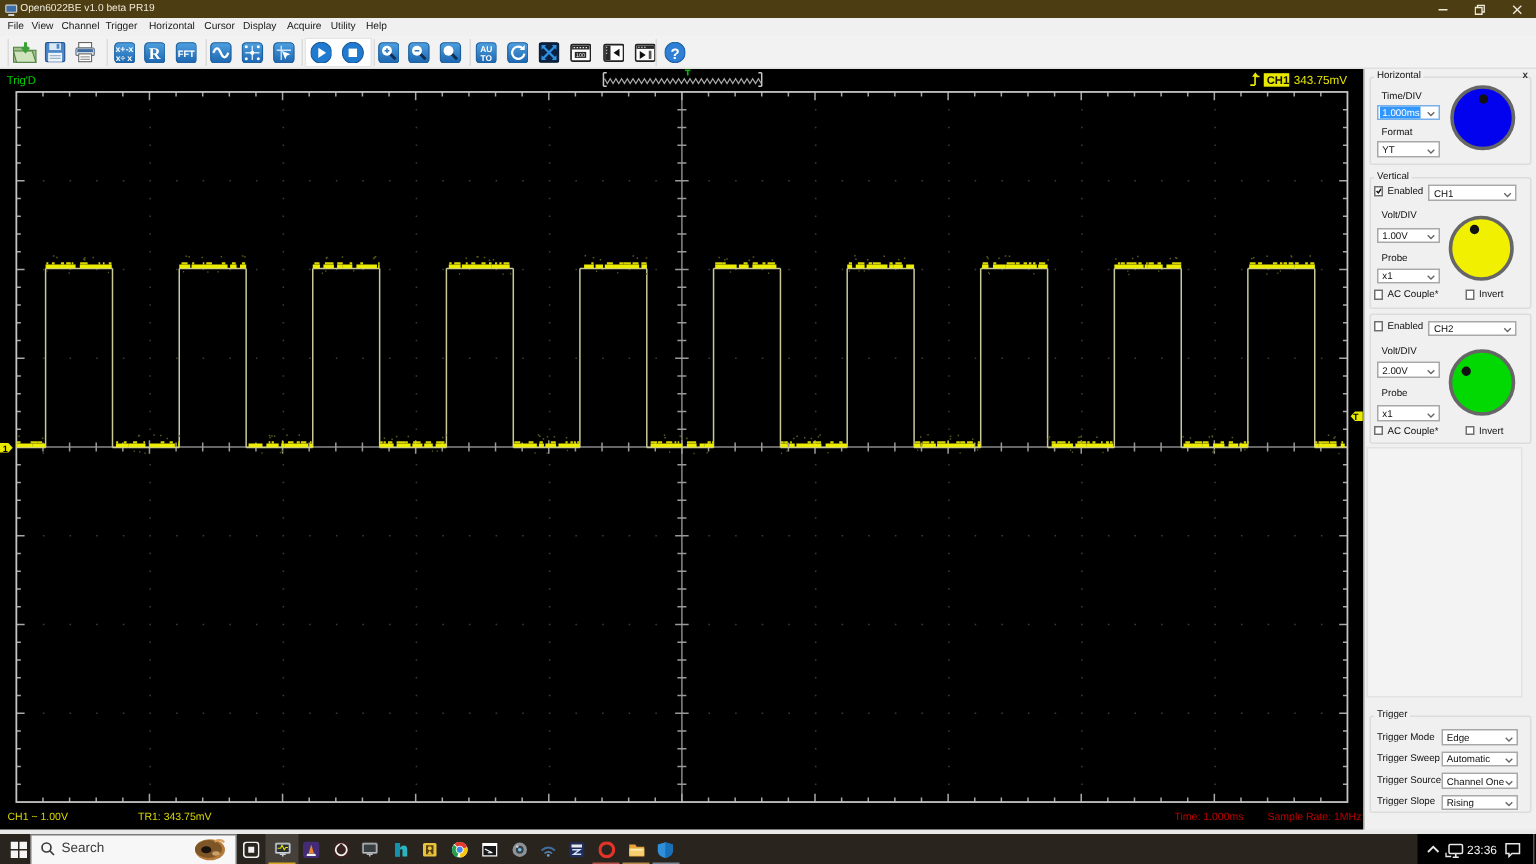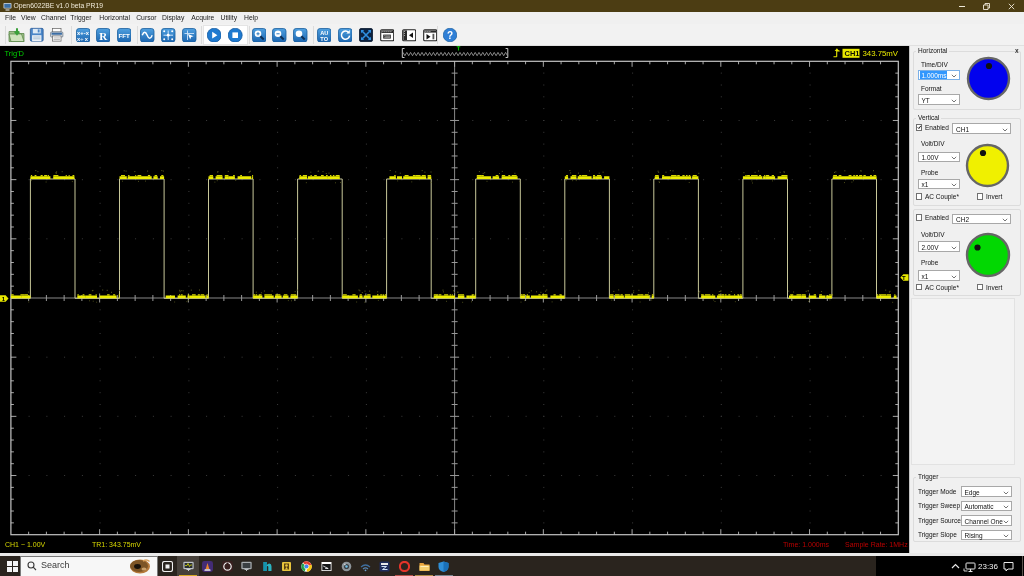--- a/index.html
+++ b/index.html
@@ -327,21 +327,21 @@
       </div>
       <div class="lbl" style="left:8px;top:485.5px">Trigger Slope</div>
       <div class="cmb" style="left:50.5px;top:484px;width:51px;height:10.5px">
         <div style="position:absolute;left:3px;top:1.5px">Rising</div>
         <svg width="6" height="4" viewBox="0 0 6 4" style="position:absolute;right:2px;top:3.5px">
           <path d="M0.8 0.8l2.2 2.2L5.2 0.8" stroke="#666" stroke-width="0.9" fill="none"></path>
         </svg>
       </div>
     </div>
 <div style="position:absolute;left:0;top:552.5px;width:1024px;height:3.5px;background:#e9e9e9"></div>
-<div style="position:absolute;left:0;top:556px;width:876px;height:20px;background:#2a241e">
+<div style="position:absolute;left:0;top:556px;width:945px;height:20px;background:#2a241e">
       <svg style="position:absolute;left:7px;top:5px" width="11" height="11" viewBox="0 0 11 11">
         <path d="M0 0h5v5H0zM6 0h5v5H6zM0 6h5v5H0zM6 6h5v5H6z" fill="#f5f5f5"></path>
       </svg>
       <div style="position:absolute;left:19.5px;top:0px;width:138.5px;height:20px;background:#f7f7f7;border:1px solid #7a7a7a;border-bottom:none"></div>
       <svg style="position:absolute;left:27px;top:5px" width="10" height="10" viewBox="0 0 10 10">
         <circle cx="4" cy="4" r="3" fill="none" stroke="#3a3a3a" stroke-width="1.1"></circle>
         <path d="M6.2 6.2L9 9" stroke="#3a3a3a" stroke-width="1.1"></path>
       </svg>
       <div style="position:absolute;left:41px;top:4px;color:#3a3a3a;font-size:9px">Search</div>
       <svg style="position:absolute;left:128px;top:1.5px" width="24" height="17" viewBox="0 0 24 17">

